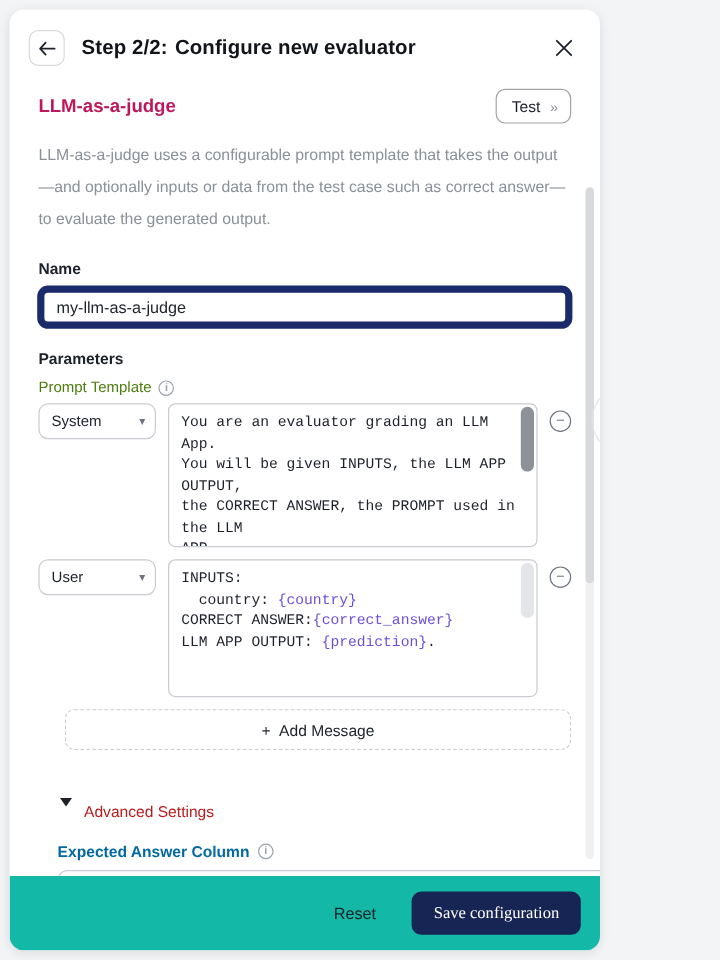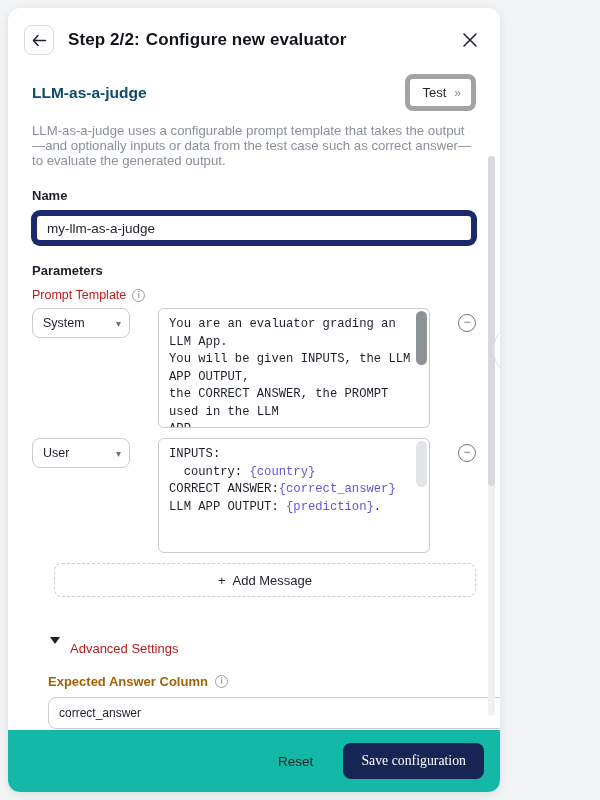--- a/index.html
+++ b/index.html
@@ -58,39 +58,39 @@
     padding: 0 24px;
   }
   .subhead-row {
     display: flex;
     align-items: center;
     margin-top: 10px;
   }
   .subhead {
     font-size: 15.5px;
     font-weight: bold;
-    color: #0c4a6e;
+    color: #be185d;
   }
   .test-btn {
     margin-left: auto;
-    border: 5px solid #a3a3a3;
+    border: 1px solid #a3a3a3;
     border-radius: 8px;
     background: #fff;
     font-size: 13px;
     color: #1d2129;
     padding: 6px 10px 6px 12px;
     display: flex; align-items: center; gap: 8px;
     cursor: pointer;
     text-align: center;
   }
   .test-btn .chev { color: #8b9099; font-size: 12px; }
   .desc {
     margin-top: 12px;
     font-size: 13.2px;
-    line-height: 15px;
+    line-height: 27px;
     color: #8a9098;
     max-width: 532px;
   }
   .field-label {
     font-size: 13px;
     font-weight: bold;
     color: #1d2129;
     margin-top: 20px;
     margin-bottom: 8px;
   }
@@ -117,38 +117,38 @@
   }
   .mini-label-row {
     display: flex;
     align-items: center;
     gap: 6px;
     margin-top: 10px;
     margin-bottom: 6px;
   }
   .mini-label {
     font-size: 12.5px;
-    color: #b91c1c;
+    color: #4d7c0f;
   }
   .info-icon {
     width: 13px; height: 13px;
     border-radius: 50%;
     border: 1.3px solid #9aa0a8;
     color: #9aa0a8;
     font-size: 9px;
     line-height: 11px;
     text-align: center;
     font-weight: bold;
     display: inline-block;
   }
   
   .msg-row {
     display: flex;
     align-items: flex-start;
-    gap: 28px;
+    gap: 10px;
     margin-bottom: 10px;
   }
   .role-select {
     width: 98px;
     height: 30px;
     border: 1px solid #c9ccd1;
     border-radius: 8px;
     background: #fff;
     display: flex;
     align-items: center;
@@ -251,21 +251,21 @@
     font-size: 13px;
     color: #b91c1c;
     margin-top: 16px;
   }
   .adv-body { padding-left: 16px; }
   .adv-label-row {
     display: flex; align-items: center; gap: 7px;
     margin-top: 18px; margin-bottom: 8px;
   }
   .adv-label-row .t {
-    font-size: 13px; font-weight: bold; color: #a16207;
+    font-size: 13px; font-weight: bold; color: #0369a1;
   }
   .adv-input {
     width: 504px;
     height: 32px;
     border: 1px solid #c9ccd1;
     border-radius: 8px;
     padding: 12px 10px;
     font-size: 12px;
     color: #1d2129;
     background: #fff;

